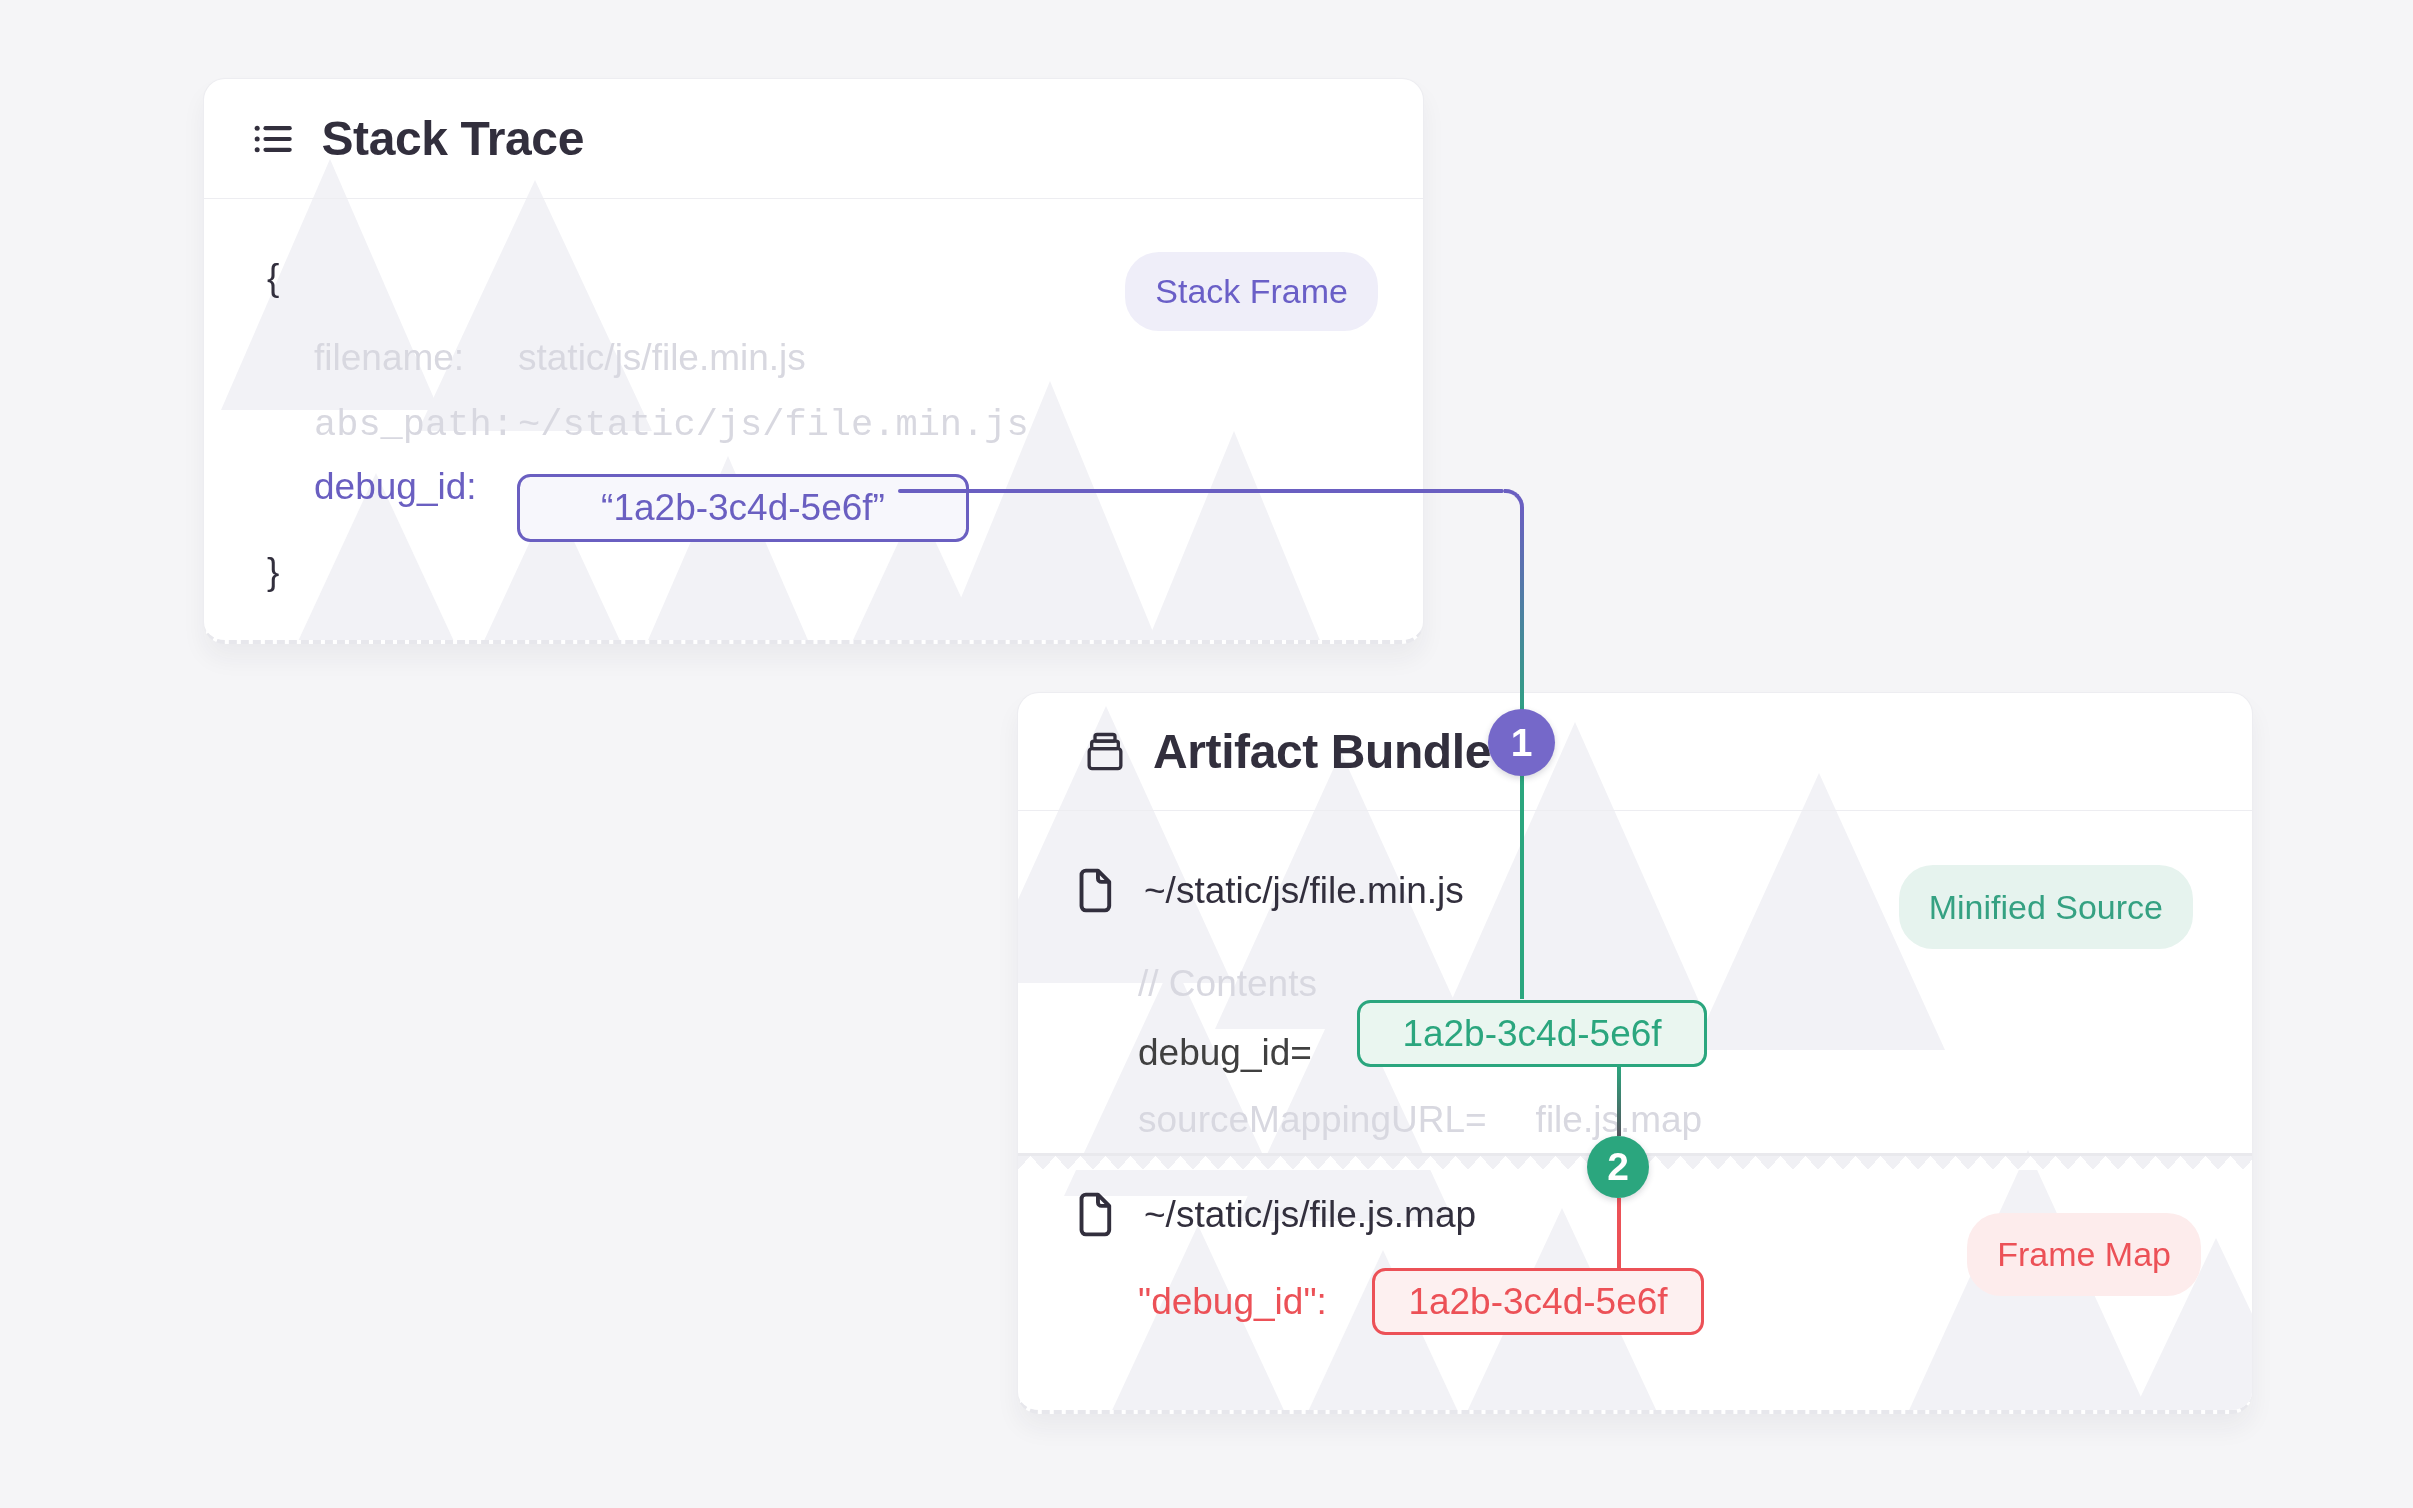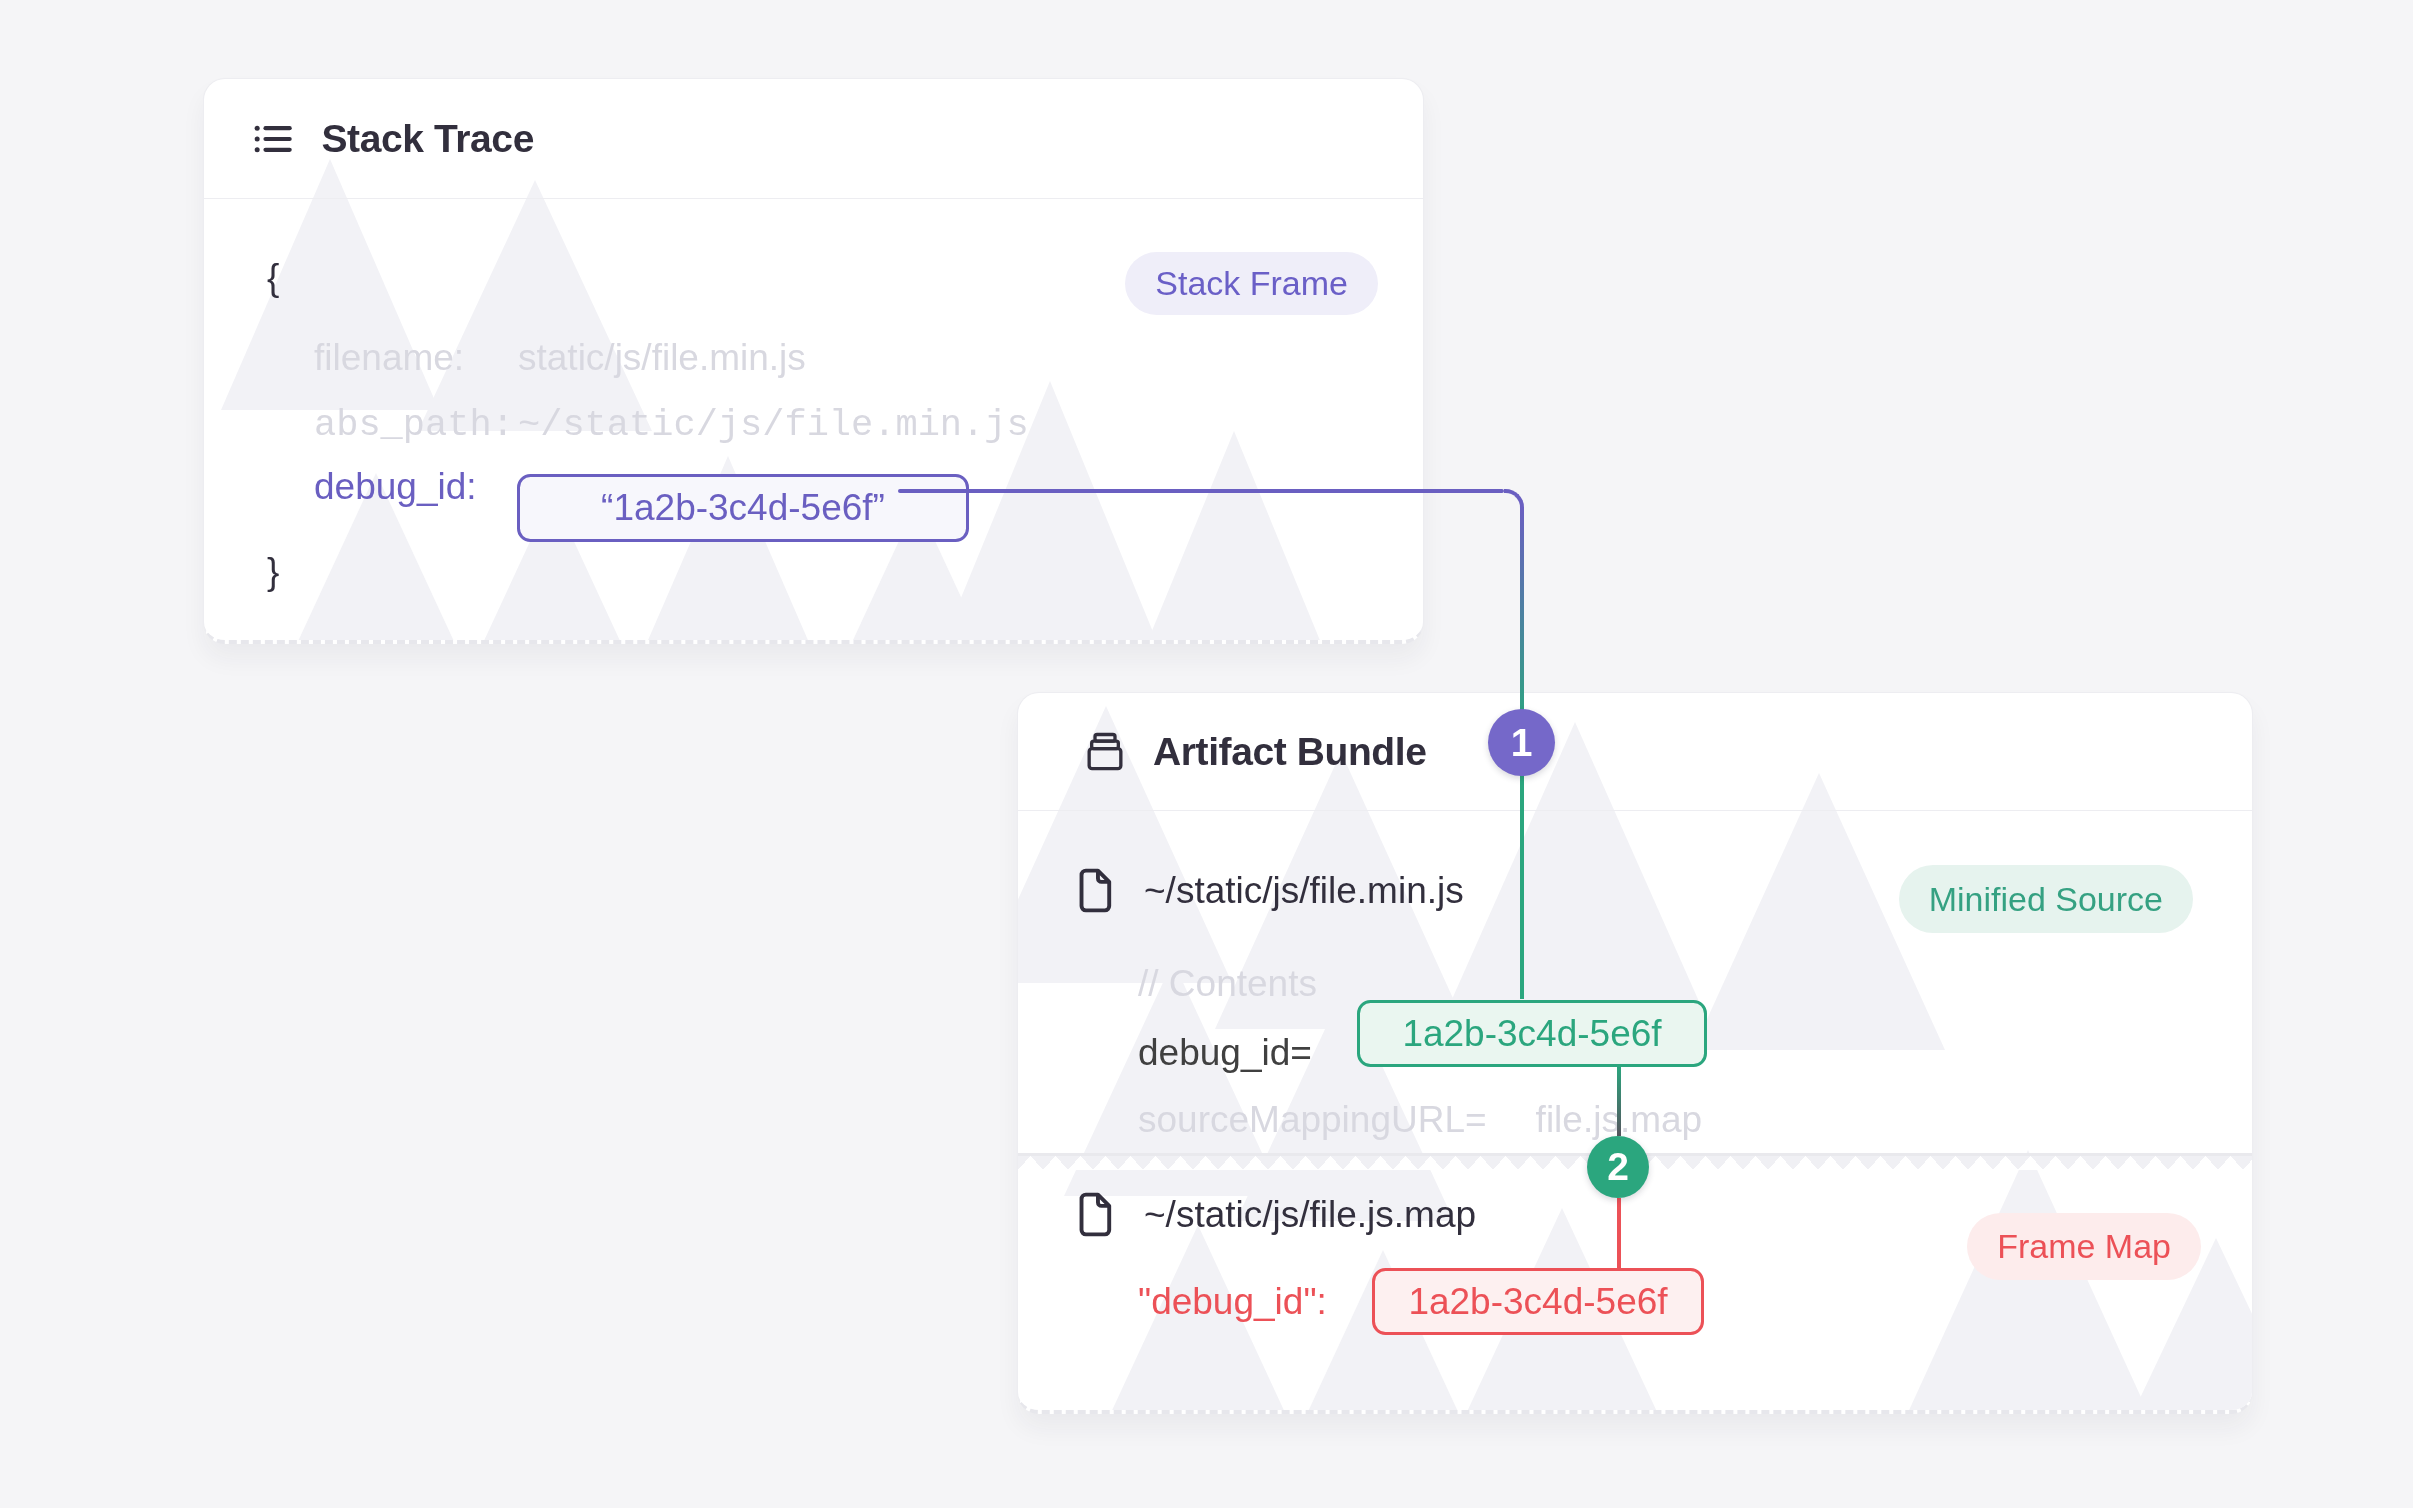--- a/index.html
+++ b/index.html
@@ -25,21 +25,21 @@
 
   .card-header{
     position:absolute;left:0;top:0;right:0;
     display:flex;align-items:center;
     border-bottom:1.7px solid #EDEDF1;
     z-index:2;
   }
   .card-stack .card-header{height:119px;padding-left:49px;gap:28.5px;}
   .card-artifact .card-header{height:117px;padding-left:66px;gap:27px;}
   .card-title{
-    font-size:39px;font-weight:700;color:#322F3D;letter-spacing:-0.4px;
+    font-size:48px;font-weight:700;color:#322F3D;letter-spacing:-0.4px;
   }
   .hdr-icon{display:flex;align-items:center;justify-content:center;}
 
   
   .tri{
     position:absolute;width:0;height:0;z-index:0;
     border-left-style:solid;border-right-style:solid;border-bottom-style:solid;
     border-left-color:transparent;border-right-color:transparent;
     border-bottom-color:#F2F2F6;
   }
@@ -61,21 +61,21 @@
     position:absolute;display:flex;align-items:center;justify-content:center;
     font-size:37px;border-radius:13.4px;box-sizing:border-box;z-index:2;
   }
   .chip-purple{border:3.4px solid #6A5FC1;background:#F7F7FC;color:#6A5FC1;}
   .chip-green{border:3.4px solid #2BA67E;background:#EAF6F0;color:#2BA67E;}
   .chip-red{border:3.4px solid #EC5157;background:#FDF0F0;color:#EC5157;}
 
   
   .badge{
     position:absolute;display:flex;align-items:center;justify-content:center;
-    font-size:34px;border-radius:34px;padding:4px 30px;z-index:2;white-space:nowrap;
+    font-size:34px;border-radius:34px;padding:12px 30px;z-index:2;white-space:nowrap;
   }
   .badge-stack-frame{right:45px;top:173px;height:55px;background:#EFEEF9;color:#6A5FC7;}
   .badge-minified{right:59px;top:172px;height:60px;background:#E6F3EE;color:#35A182;}
   .badge-sourcemap{right:51px;top:520px;height:59px;background:#FDECEC;color:#EC5157;}
 
   
   .file-row{
     position:absolute;display:flex;align-items:center;gap:30px;
     font-size:37px;color:#322F3D;z-index:2;
   }

